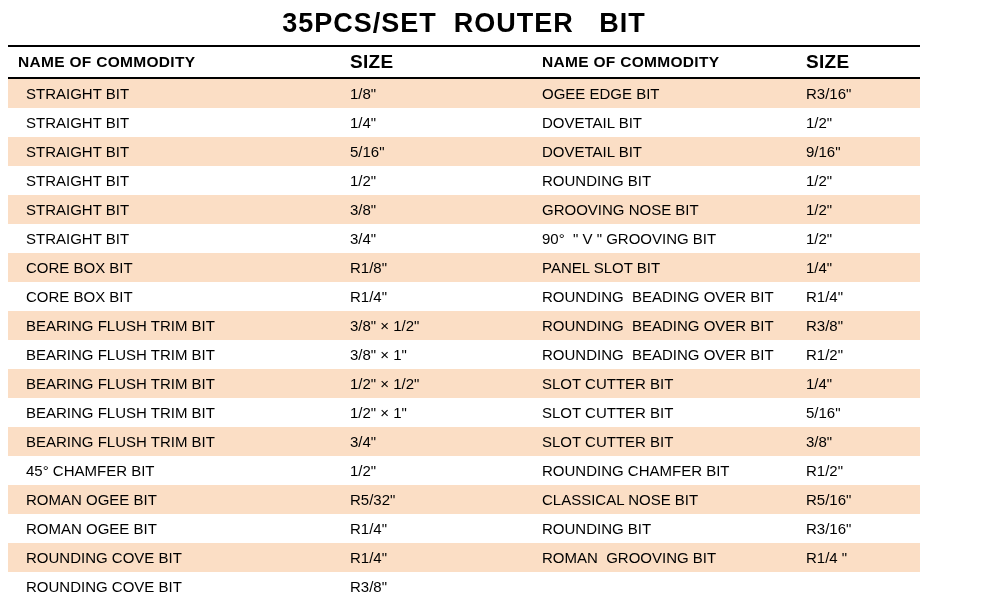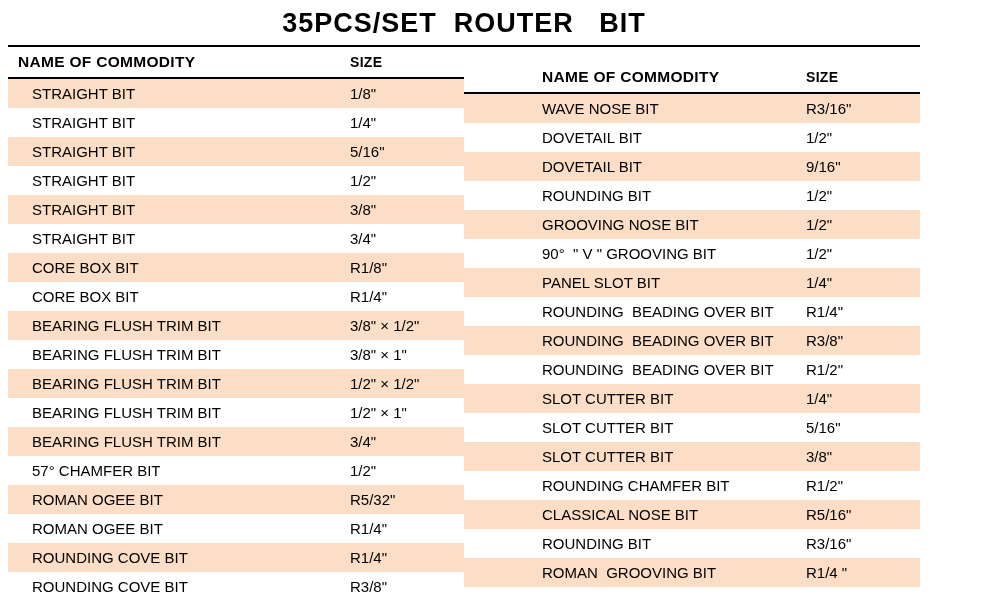--- a/index.html
+++ b/index.html
@@ -32,21 +32,20 @@
   .rule {
     height: 2px;
     background: #000000;
     margin: 0 8px 0 8px;
   }
   .table-wrap {
     display: flex;
     flex-direction: row;
     padding: 0 8px;
     box-sizing: border-box;
-    align-items: center;
   }
   .col-block {
     width: 50%;
     box-sizing: border-box;
   }
   .hdr-row {
     display: flex;
     height: 30px;
     align-items: center;
     background: #ffffff;
@@ -54,21 +53,21 @@
   .hdr-name {
     flex: 0 0 340px;
     font-size: 15.5px;
     font-weight: bold;
     padding-left: 10px;
     box-sizing: border-box;
     letter-spacing: 0.3px;
   }
   .hdr-size {
     flex: 1 1 auto;
-    font-size: 14px;
+    font-size: 19px;
     font-weight: bold;
     padding-left: 2px;
     box-sizing: border-box;
     letter-spacing: 0.3px;
   }
   .hdr-underline {
     height: 2px;
     background: #000000;
   }
   .row {
@@ -78,21 +77,21 @@
     font-size: 15px;
   }
   .row.shade {
     background: #fbdec5;
   }
   .row.plain {
     background: #ffffff;
   }
   .cell-name {
     flex: 0 0 340px;
-    padding-left: 24px;
+    padding-left: 18px;
     box-sizing: border-box;
     white-space: pre;
     overflow: hidden;
   }
   .cell-size {
     flex: 1 1 auto;
     padding-left: 2px;
     box-sizing: border-box;
     white-space: pre;
     overflow: hidden;
@@ -169,21 +168,21 @@
           </div>
           <div class="row plain">
             <div class="cell-name">BEARING FLUSH TRIM BIT</div>
             <div class="cell-size">1/2" × 1"</div>
           </div>
           <div class="row shade">
             <div class="cell-name">BEARING FLUSH TRIM BIT</div>
             <div class="cell-size">3/4"</div>
           </div>
           <div class="row plain">
-            <div class="cell-name">57° CHAMFER BIT</div>
+            <div class="cell-name">45° CHAMFER BIT</div>
             <div class="cell-size">1/2"</div>
           </div>
           <div class="row shade">
             <div class="cell-name">ROMAN OGEE BIT</div>
             <div class="cell-size">R5/32"</div>
           </div>
           <div class="row plain">
             <div class="cell-name">ROMAN OGEE BIT</div>
             <div class="cell-size">R1/4"</div>
           </div>
@@ -199,21 +198,21 @@
     </div>
 
     <div class="col-block right-block">
       <div class="hdr-row">
         <div class="hdr-name">NAME OF COMMODITY</div>
         <div class="hdr-size">SIZE</div>
       </div>
       <div class="hdr-underline"></div>
       <div id="right-rows">
           <div class="row shade">
-            <div class="cell-name">WAVE NOSE BIT</div>
+            <div class="cell-name">OGEE EDGE BIT</div>
             <div class="cell-size">R3/16"</div>
           </div>
           <div class="row plain">
             <div class="cell-name">DOVETAIL BIT</div>
             <div class="cell-size">1/2"</div>
           </div>
           <div class="row shade">
             <div class="cell-name">DOVETAIL BIT</div>
             <div class="cell-size">9/16"</div>
           </div>

